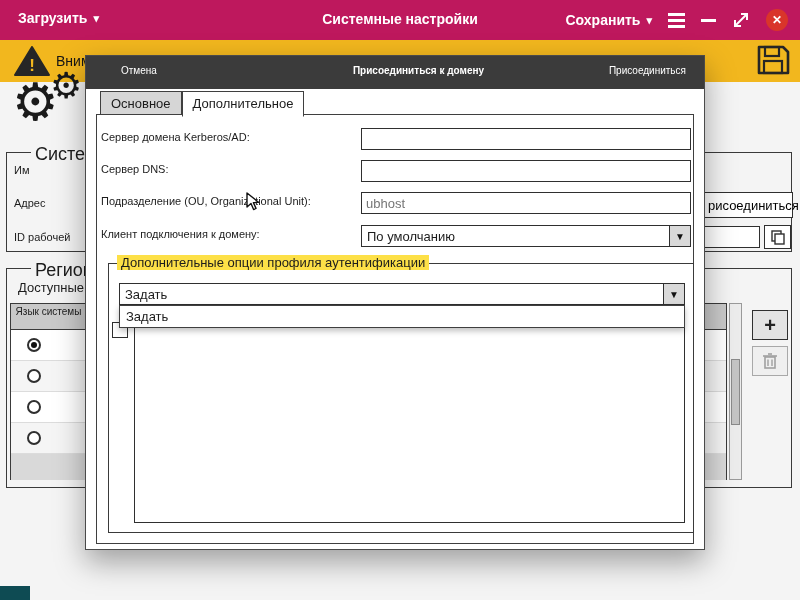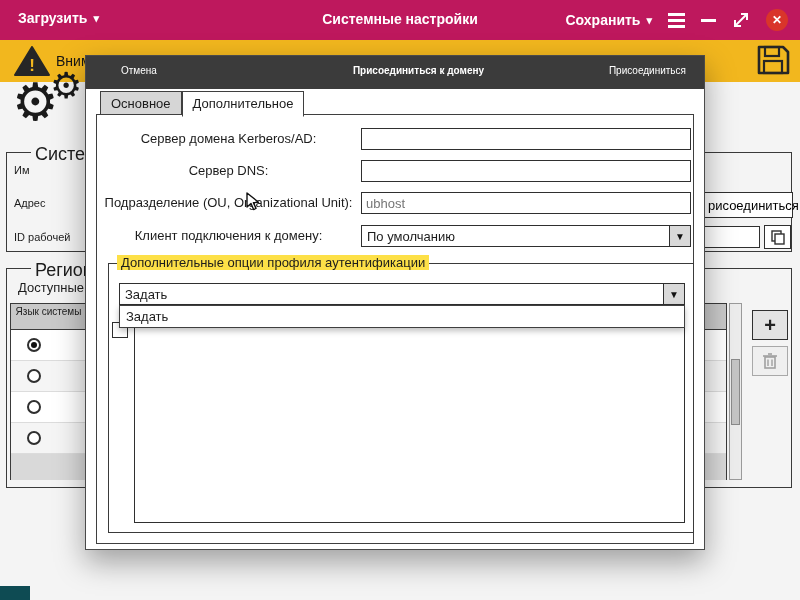--- a/index.html
+++ b/index.html
@@ -53,21 +53,21 @@
   
   .modal{position:absolute;left:85px;top:55px;width:620px;height:495px;background:#fff;border:1px solid #4a4a4a;box-shadow:0 12px 28px rgba(0,0,0,.35);}
   .m-header{position:absolute;left:0;top:0;width:100%;height:33px;background:#3b3b3b;color:#fff;font-size:10px;}
   .m-cancel{position:absolute;left:35px;top:9px;cursor:pointer;}
   .m-title{position:absolute;left:0;right:0;top:9px;text-align:center;font-weight:bold;margin-left:47px;}
   .m-action{position:absolute;right:18px;top:9px;cursor:pointer;}
   .m-tabs{position:absolute;left:14px;top:35px;display:flex;}
   .m-tab{font-size:13px;padding:4px 10px;border:1px solid #3f3f3f;background:#d6d6d6;cursor:pointer;position:relative;}
   .m-tab.active{background:#fff;border-bottom:1px solid #fff;z-index:3;margin-bottom:-1px;}
   .m-panel{position:absolute;left:10px;top:58px;width:598px;height:430px;border:1px solid #3f3f3f;background:#fff;}
-  .f-label{position:absolute;left:15px;width:255px;text-align:center;font-size:13px;}
+  .f-label{position:absolute;left:15px;width:255px;text-align:left;font-size:11px;}
   .f-input{position:absolute;left:275px;width:330px;height:22px;}
   .combo{position:absolute;background:#fff;border:1px solid #2f2f2f;height:22px;}
   .combo .val{position:absolute;left:5px;top:3px;font-size:13px;white-space:nowrap;}
   .combo .arrow{position:absolute;right:0;top:0;width:21px;height:100%;background:#d9d9d9;border-left:1px solid #2f2f2f;display:flex;align-items:center;justify-content:center;font-size:10px;color:#111;cursor:pointer;}
   .auth-fset{position:absolute;left:22px;top:207px;width:586px;height:270px;border:1px solid #3a3a3a;}
   .auth-fset .legend{position:absolute;top:-9px;left:8px;background:#fde047;padding:0 4px;font-size:13px;}
   .auth-combo{left:10px;top:19px;width:566px;}
   .dropdown-list{position:absolute;left:10px;top:41px;width:566px;background:#fff;border:1px solid #3f3f3f;z-index:5;box-shadow:0 3px 6px rgba(0,0,0,.25);}
   .dd-item{font-size:13px;padding:3px 6px;cursor:pointer;}
   .auth-check{position:absolute;left:3px;top:58px;width:16px;height:16px;background:#fff;border:1px solid #2f2f2f;cursor:pointer;}

